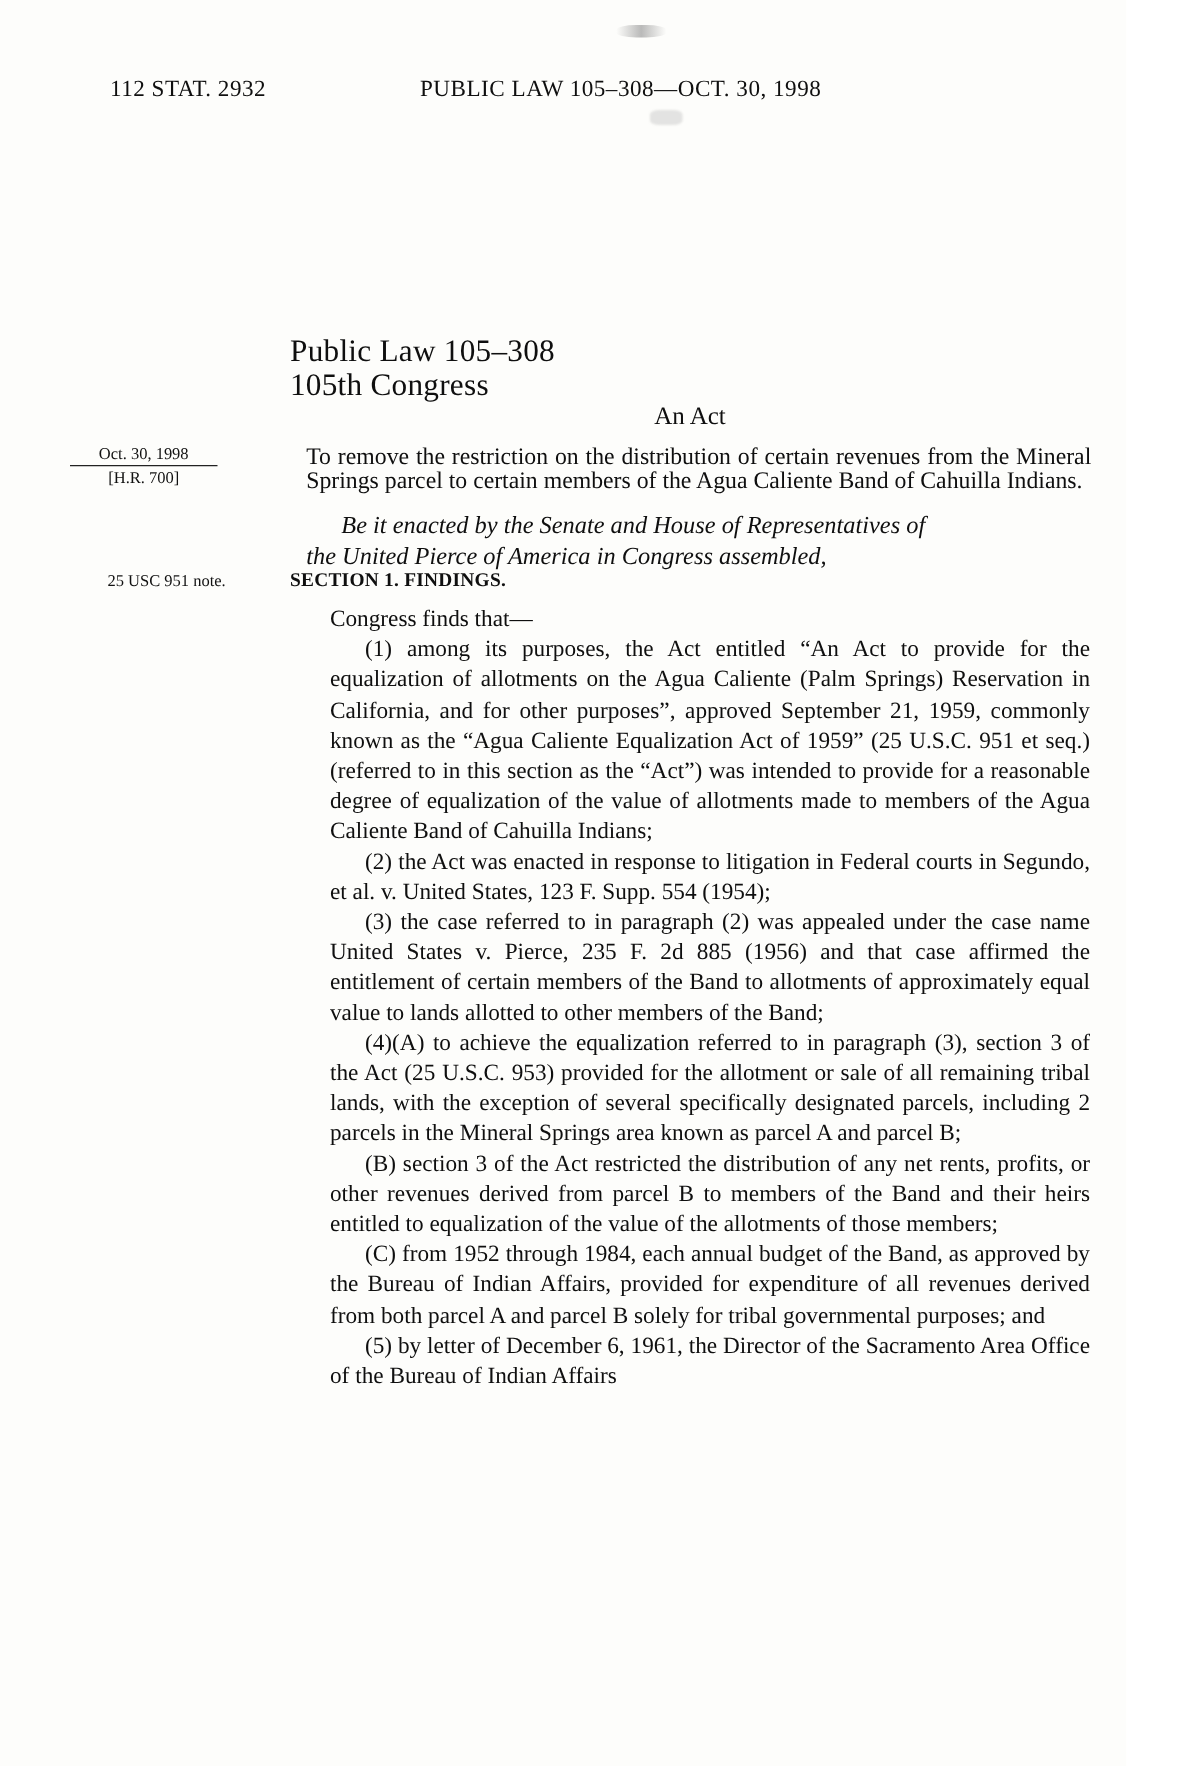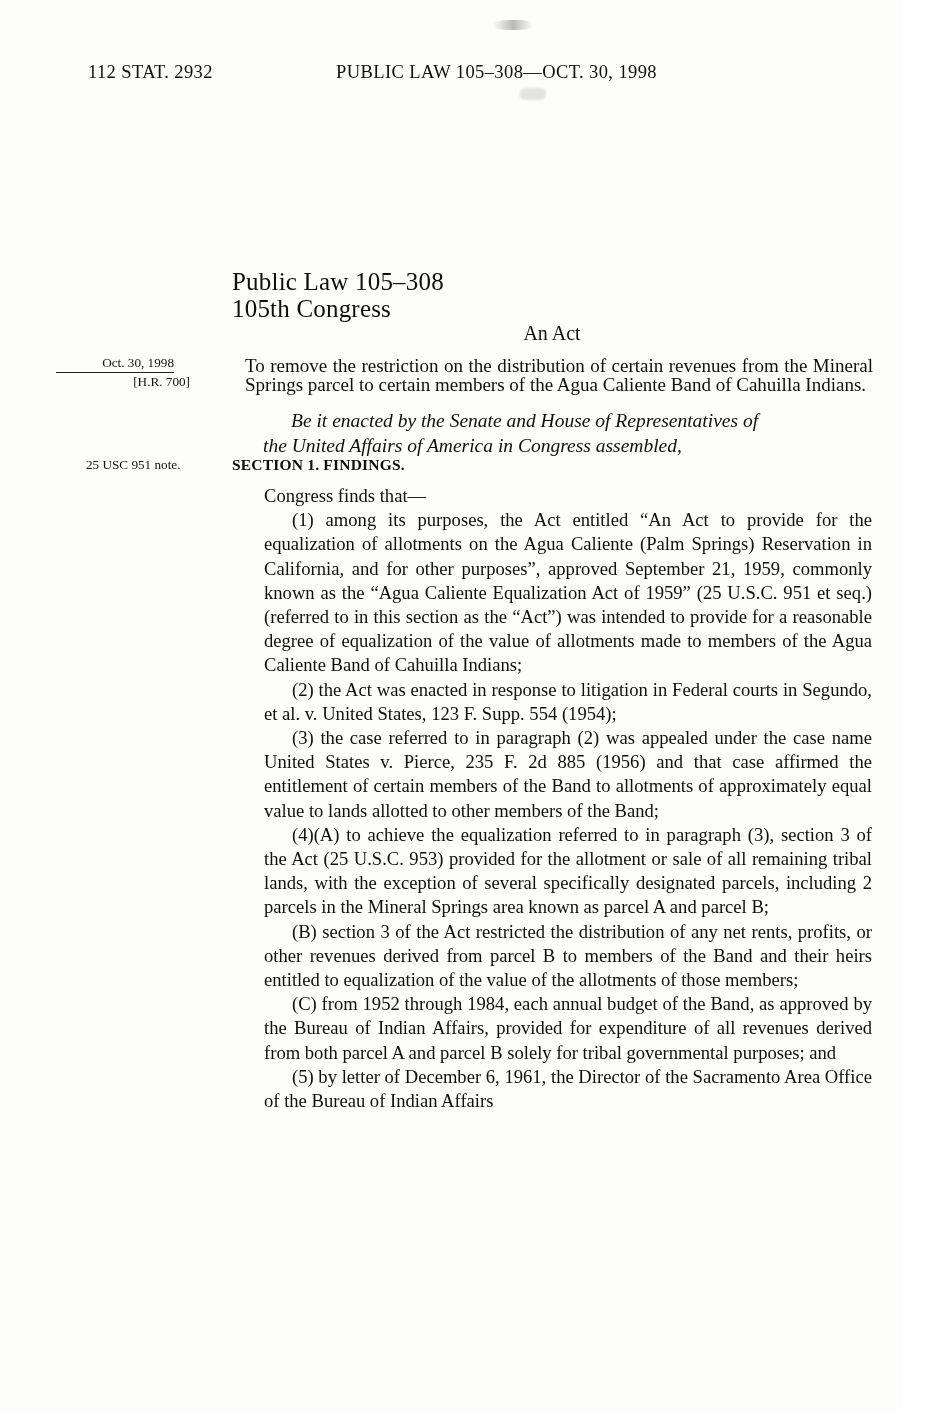--- a/index.html
+++ b/index.html
@@ -65,21 +65,21 @@
     text-align: center;
     font-size: 20px;
   }
 
   
   .sidenote {
     position: absolute;
     font-size: 13.2px;
     font-family: "Liberation Serif", serif;
     line-height: 16px;
-    text-align: right;
+    text-align: center;
     color: #111;
   }
   #sidenote-date {
     left: 40px;
     top: 355px;
     width: 150px;
   }
   #sidenote-date .dateline {
     border-bottom: 1px solid #222;
     padding-bottom: 1px;
@@ -114,21 +114,20 @@
 
   
   .enacting {
     position: absolute;
     left: 245px;
     top: 408px;
     width: 628px;
     font-style: italic;
     font-size: 19.5px;
     line-height: 25px;
-    margin-left: 18px;
   }
   .enacting .l1 { text-indent: 28px; display:block; text-align: justify; }
   .enacting .l2 { display:block; }
 
   
   .secthead {
     position: absolute;
     left: 232px;
     top: 456px;
     font-size: 15.5px;
@@ -190,21 +189,21 @@
   <div class="sidenote" id="sidenote-date">
     <span class="dateline">Oct. 30, 1998</span>
   </div>
   <div class="sidenote" id="sidenote-hr">[H.R. 700]</div>
   <div class="sidenote" id="sidenote-usc">25 USC 951 note.</div>
 
   <div class="actdesc">To remove the restriction on the distribution of certain revenues from the Mineral Springs parcel to certain members of the Agua Caliente Band of Cahuilla Indians.</div>
 
   <div class="enacting">
     <span class="l1">Be it enacted by the Senate and House of Representatives of</span>
-    <span class="l2">the United Affairs of America in Congress assembled,</span>
+    <span class="l2">the United Pierce of America in Congress assembled,</span>
   </div>
 
   <div class="secthead">SECTION 1. FINDINGS.</div>
 
   <div class="body">
     <p class="lead">Congress finds that—</p>
     <p>(1) among its purposes, the Act entitled “An Act to provide for the equalization of allotments on the Agua Caliente (Palm Springs) Reservation in California, and for other purposes”, approved September 21, 1959, commonly known as the “Agua Caliente Equalization Act of 1959” (25 U.S.C. 951 et seq.) (referred to in this section as the “Act”) was intended to provide for a reasonable degree of equalization of the value of allotments made to members of the Agua Caliente Band of Cahuilla Indians;</p>
     <p>(2) the Act was enacted in response to litigation in Federal courts in Segundo, et al. v. United States, 123 F. Supp. 554 (1954);</p>
     <p>(3) the case referred to in paragraph (2) was appealed under the case name United States v. Pierce, 235 F. 2d 885 (1956) and that case affirmed the entitlement of certain members of the Band to allotments of approximately equal value to lands allotted to other members of the Band;</p>
     <p>(4)(A) to achieve the equalization referred to in paragraph (3), section 3 of the Act (25 U.S.C. 953) provided for the allotment or sale of all remaining tribal lands, with the exception of several specifically designated parcels, including 2 parcels in the Mineral Springs area known as parcel A and parcel B;</p>

